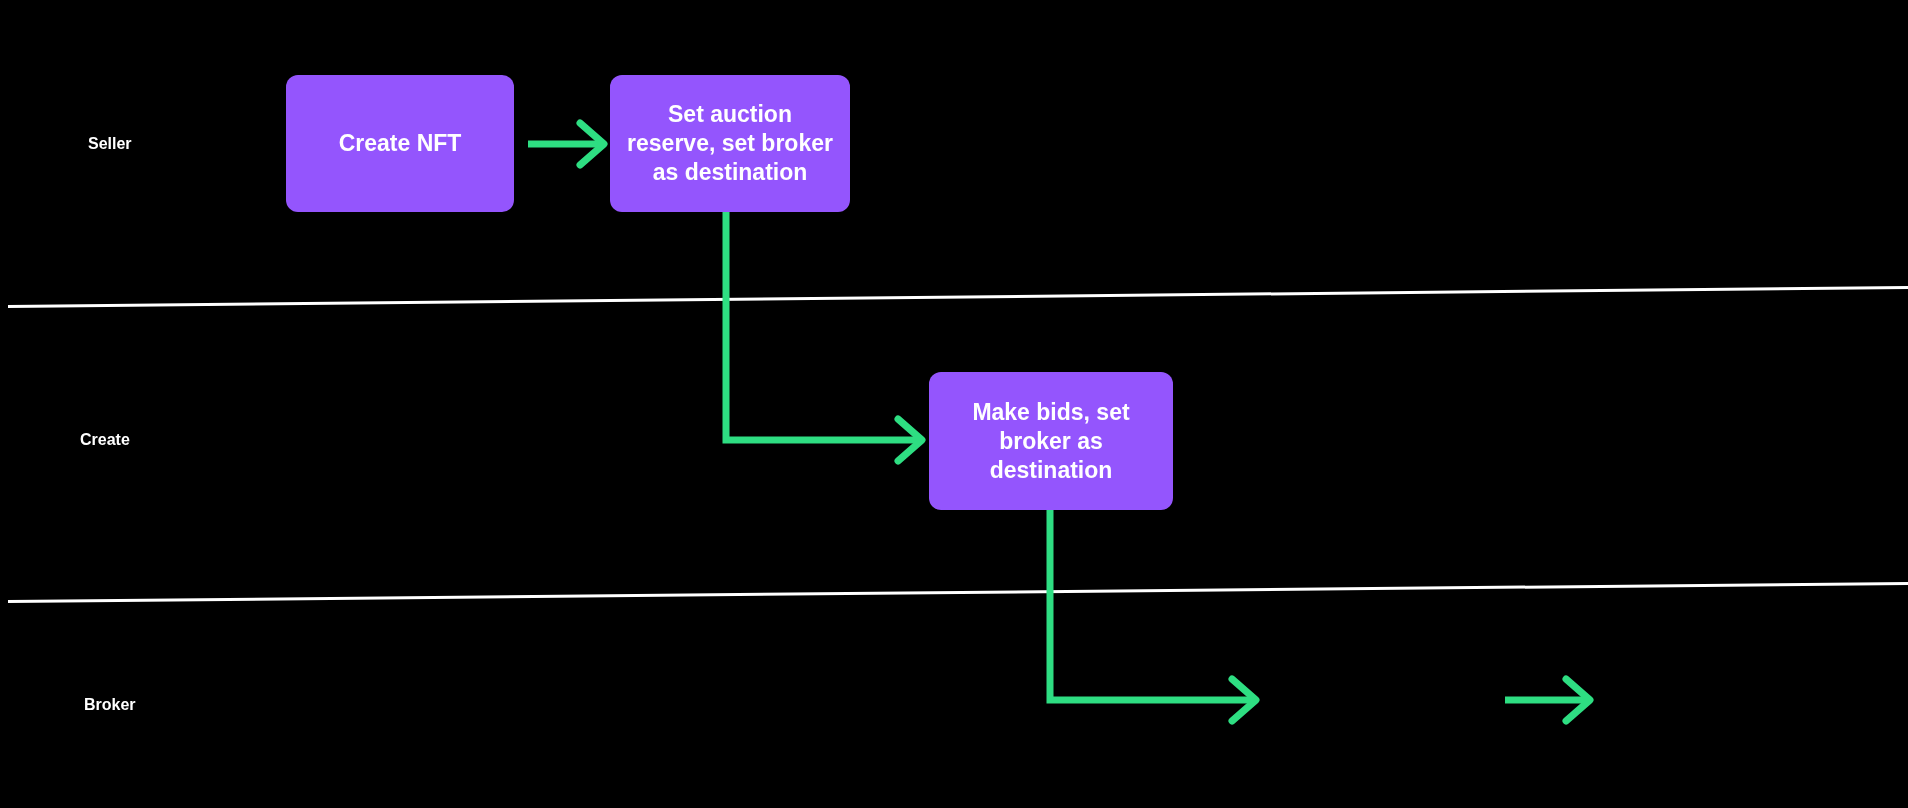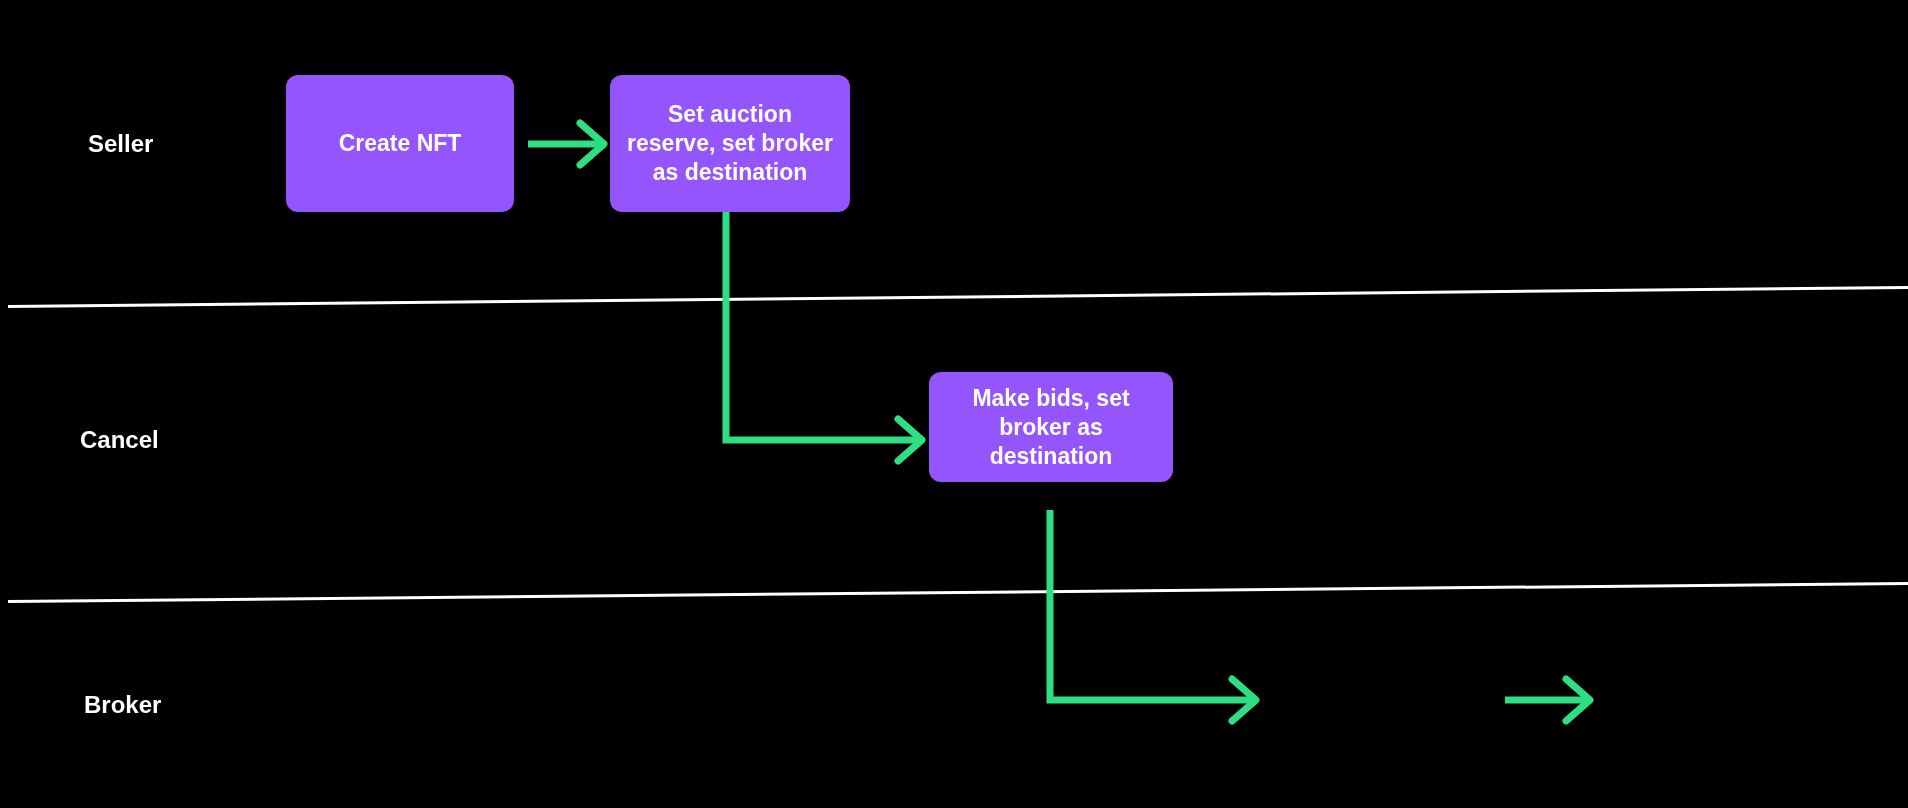--- a/index.html
+++ b/index.html
@@ -16,21 +16,21 @@
     position: relative;
     width: 1908px;
     height: 808px;
     background: var(--bg);
     overflow: hidden;
     font-family: "Liberation Sans", "DejaVu Sans", sans-serif;
   }
   .lane-label {
     position: absolute;
     color: var(--lane-text);
-    font-size: 24px;
+    font-size: 16px;
     font-weight: 700;
     line-height: 26px;
     white-space: nowrap;
   }
   .lane-label.seller  { left: 88px;  top: 131px; }
   .lane-label.bidders { left: 80px;  top: 427px; }
   .lane-label.broker  { left: 84px;  top: 692px; }
   .divider {
     position: absolute;
     left: 8px;
@@ -54,21 +54,21 @@
   .node-label {
     color: var(--node-text);
     font-size: 23px;
     font-weight: 700;
     line-height: 29px;
     white-space: pre-line;
     text-align: center;
   }
   .node.n1 { left: 286px;  top: 75px;  width: 228px; height: 137px; }
   .node.n2 { left: 610px;  top: 75px;  width: 240px; height: 137px; }
-  .node.n3 { left: 929px;  top: 372px; width: 244px; height: 110px; }
+  .node.n3 { left: 929px;  top: 372px; width: 244px; height: 138px; }
   .node.n4 { left: 1262px; top: 630px; width: 243px; height: 135px; }
   .node.n5 { left: 1595px; top: 628px; width: 247px; height: 139px; }
   svg.edges {
     position: absolute;
     inset: 0;
     width: 1908px;
     height: 808px;
     pointer-events: none;
   }
   .edge-shaft {
@@ -85,21 +85,21 @@
     stroke-linecap: round;
     stroke-linejoin: round;
   }
 </style>
 </head>
 <body>
 
 <div class="canvas">
 
   <div class="lane-label seller">Seller</div>
-  <div class="lane-label bidders">Cancel</div>
+  <div class="lane-label bidders">Create</div>
   <div class="lane-label broker">Broker</div>
 
   <div class="divider d1"></div>
   <div class="divider d2"></div>
 
   <svg class="edges" viewBox="0 0 1908 808" xmlns="http://www.w3.org/2000/svg">
     <g>
       <path class="edge-shaft" d="M528,144 H601"></path>
       <path class="edge-head" d="M580,123 L604,144 L580,165"></path>
     </g>

